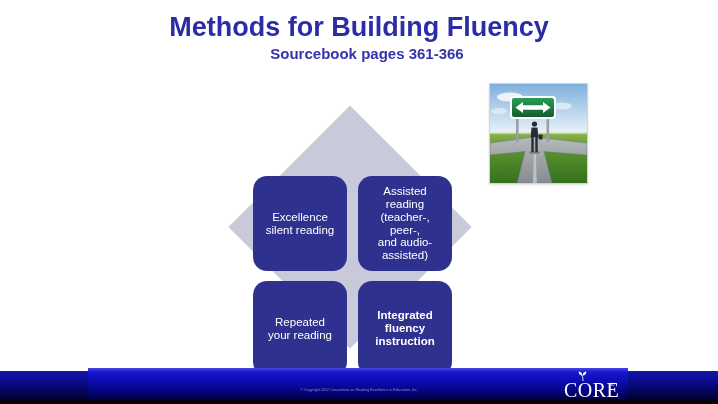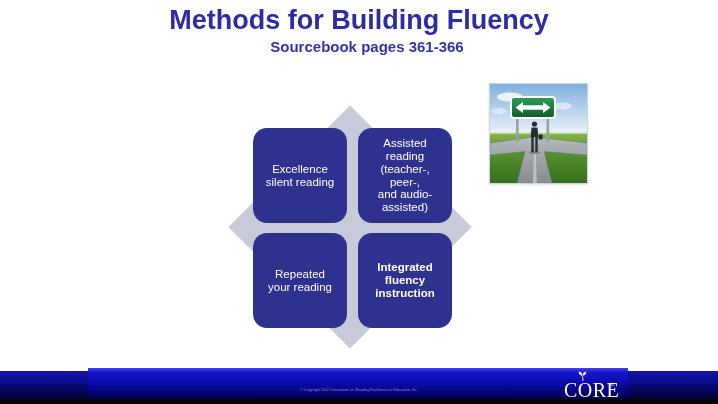--- a/index.html
+++ b/index.html
@@ -4,35 +4,35 @@
 <style>
   html,body { margin:0; padding:0; background:#ffffff; }
   .slide {
     position:relative; width:718px; height:404px; background:#ffffff;
     font-family:"Liberation Sans", sans-serif; overflow:hidden;
   }
 
   
   .header { position:absolute; left:0; top:0; width:718px; text-align:center; }
   .title {
-    padding-top:5px; font-size:27px; line-height:30px; font-weight:700;
+    padding-top:12px; font-size:27px; line-height:30px; font-weight:700;
     color:#2c2ca6; letter-spacing:0;
   }
   .subtitle { margin-top:3px; font-size:15px; line-height:17px; font-weight:700; color:#3333ab;margin-left:16px; }
   .instruction { margin-top:1px; font-size:15px; line-height:17px; font-weight:700; color:#7bc143; }
 
   
   .diamond {
     position:absolute; left:264px; top:141px; width:172px; height:172px;
     background:#c8cada; transform:rotate(45deg);
   }
   .mbox {
     position:absolute; width:94px; height:95px; background:#2f318e;
     border-radius:14px; color:#ffffff; display:flex; align-items:center;
-    justify-content:center; text-align:center; font-size:11.5px; line-height:12.8px;
+    justify-content:center; text-align:center; font-size:11.5px; line-height:12.8px;margin-top:48px;
   }
   .mbox span { white-space:pre-line; }
   .b1 { left:253px; top:128px; }
   .b2 { left:358px; top:128px; }
   .b3 { left:253px; top:233px; }
   .b4 { left:358px; top:233px;font-weight:bold; }
 
   
   .photo {
     position:absolute; left:489px; top:83px; width:97px; height:99px;

